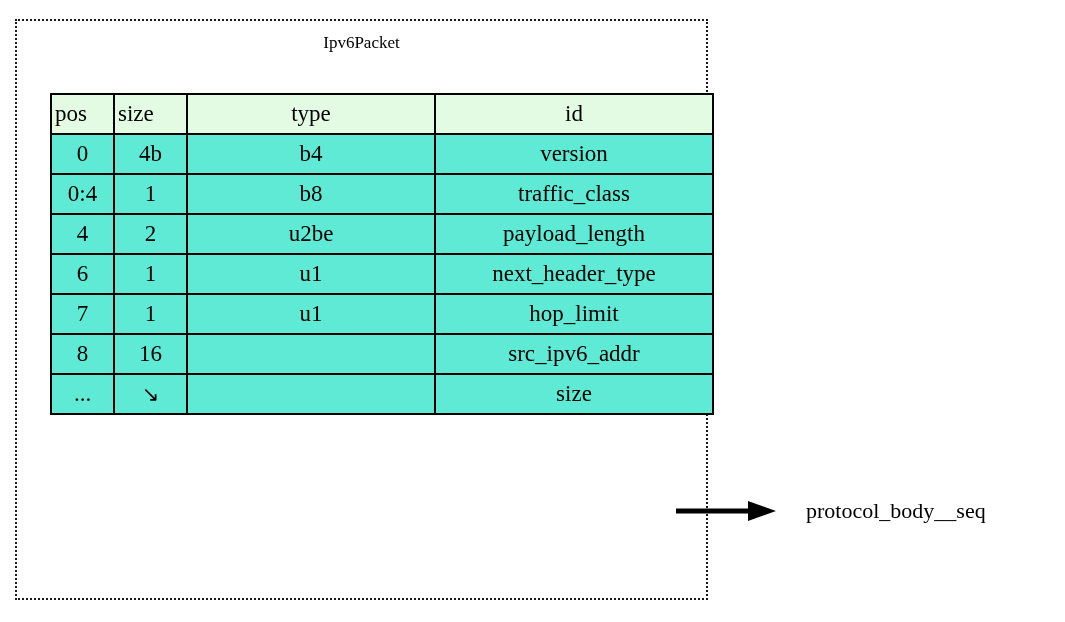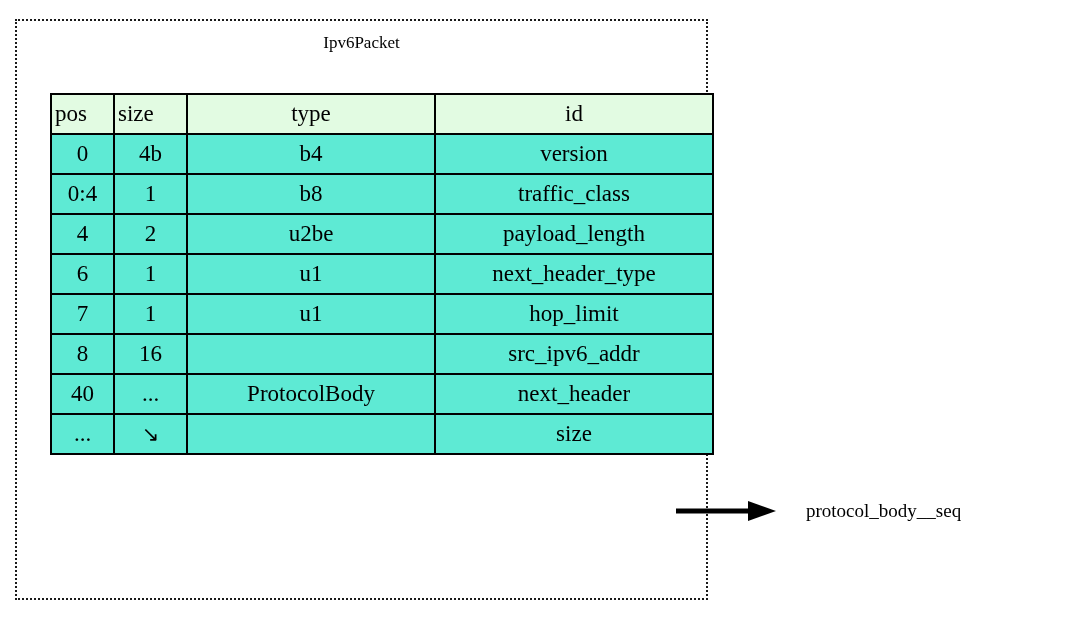--- a/index.html
+++ b/index.html
@@ -84,21 +84,21 @@
     top: 500px;
     width: 100px;
     height: 22px;
   }
 
   
   #target-label {
     position: absolute;
     left: 806px;
     top: 496px;
-    font-size: 19px;
+    font-size: 22px;
     line-height: 30px;
     white-space: nowrap;
   }
 </style>
 </head>
 <body>
 
 <div id="struct-box"></div>
 
 <div id="struct-title">Ipv6Packet</div>
@@ -143,26 +143,20 @@
         <td class="col-type">u1</td>
         <td class="col-id">hop_limit</td>
       </tr>
       <tr>
         <td class="col-pos">8</td>
         <td class="col-size">16</td>
         <td class="col-type"></td>
         <td class="col-id">src_ipv6_addr</td>
       </tr>
       <tr>
-        <td class="col-pos">40</td>
-        <td class="col-size">...</td>
-        <td class="col-type">ProtocolBody</td>
-        <td class="col-id">next_header</td>
-      </tr>
-      <tr>
         <td class="col-pos">...</td>
         <td class="col-size"><span class="arrow-glyph">↘</span></td>
         <td class="col-type"></td>
         <td class="col-id">size</td>
       </tr>
     </tbody>
 </table>
 
 <svg id="connector-arrow" viewBox="0 0 100 22">
   <line x1="0" y1="11" x2="76" y2="11" stroke="#000000" stroke-width="5"></line>

